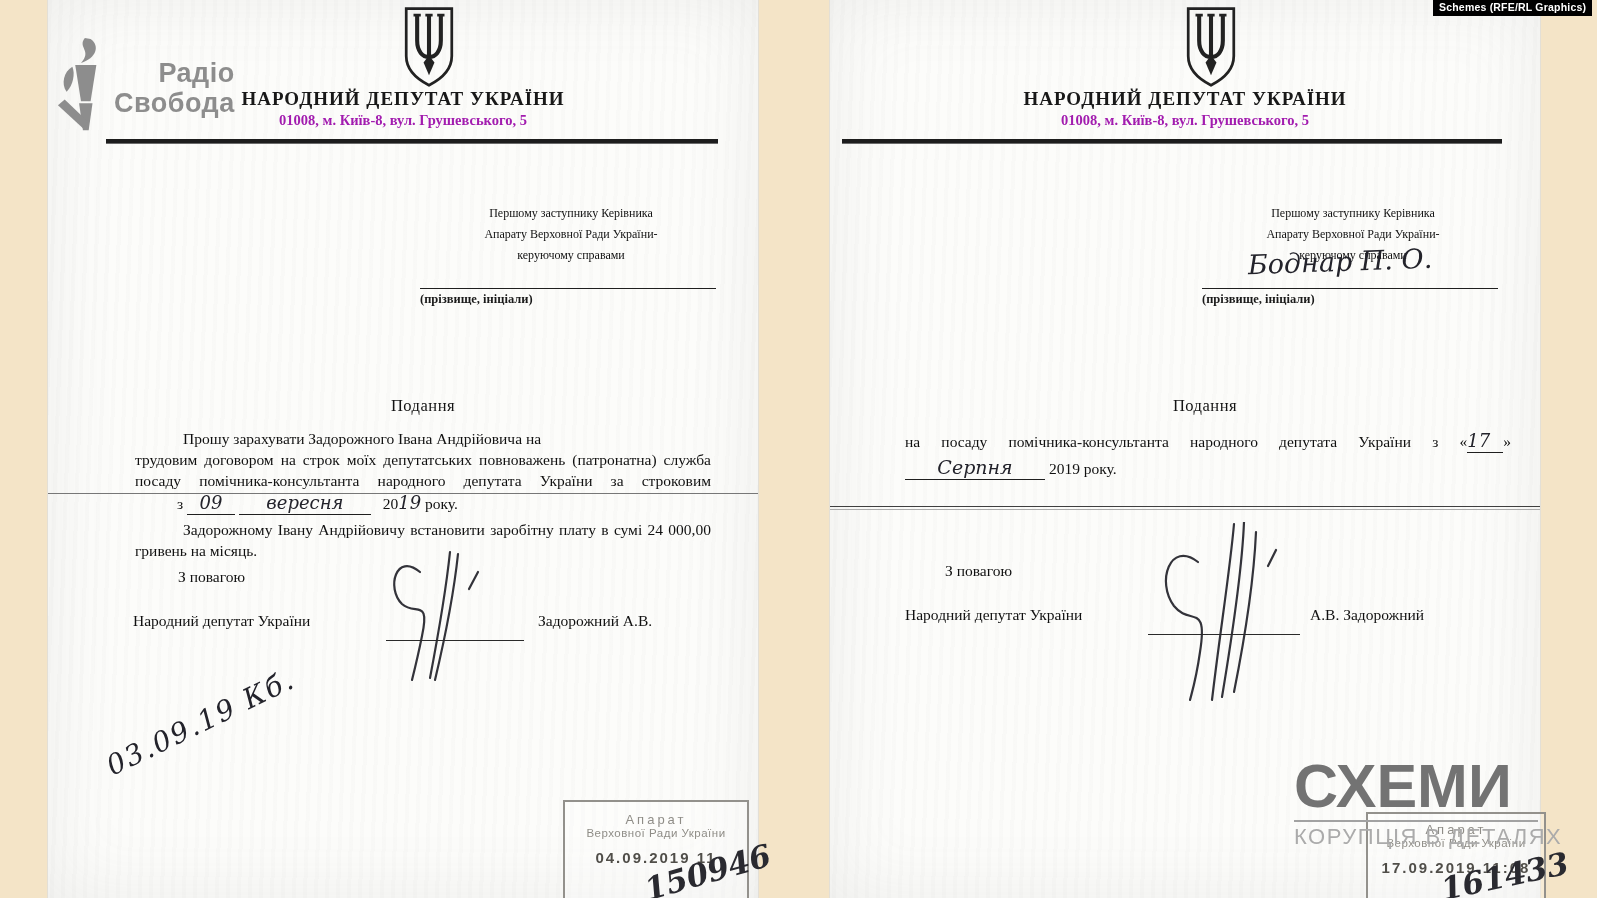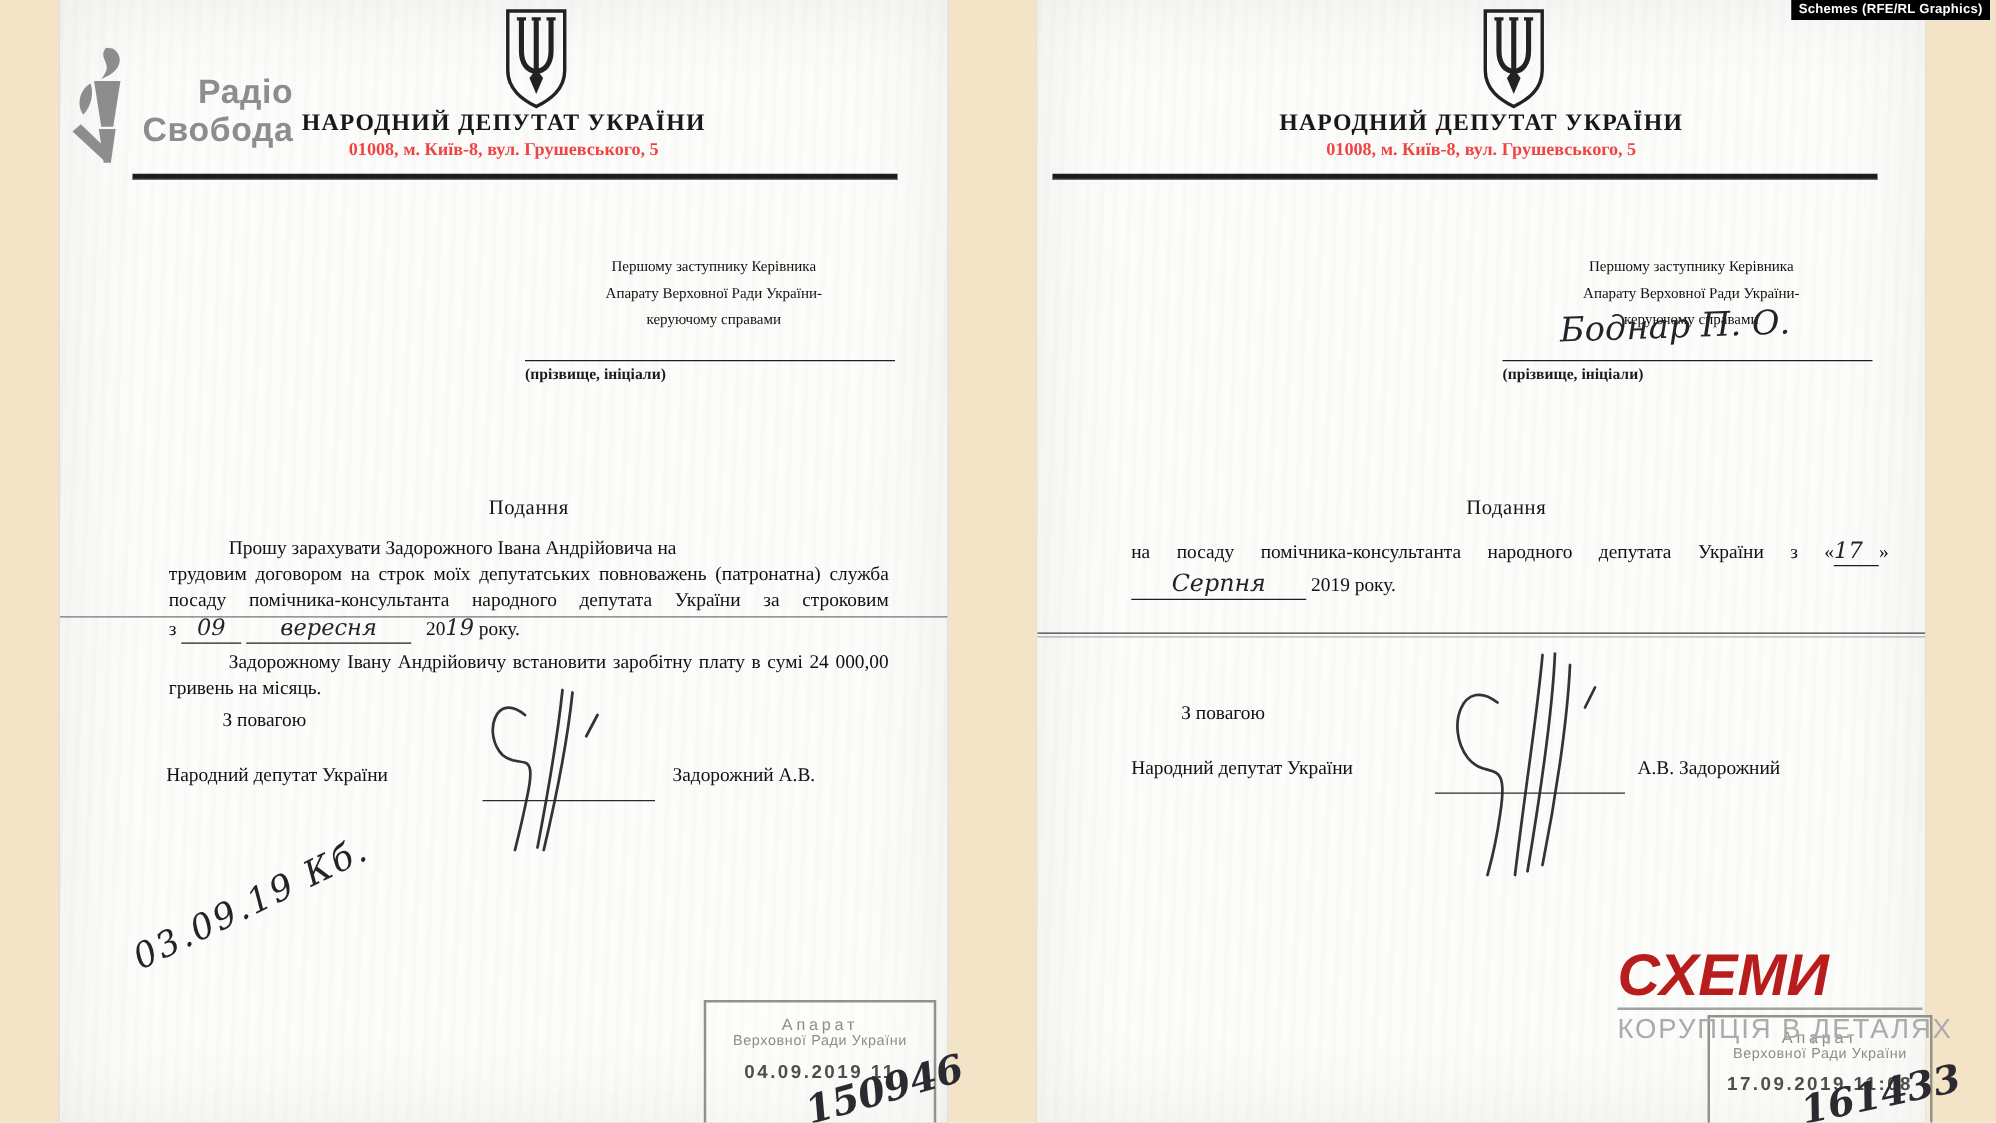--- a/index.html
+++ b/index.html
@@ -19,21 +19,21 @@
     background:repeating-linear-gradient(92deg, rgba(90,90,90,.018) 0 4px, transparent 4px 11px);
   }
   .page--left{left:48px;}
   .page--right{left:830px;}
 
   
   .emblem{position:absolute;left:352px;top:6px;width:58px;height:82px;}
   .org-name{position:absolute;top:88px;left:0;right:0;text-align:center;
     font-weight:bold;font-size:19px;letter-spacing:1px;color:#181818;}
   .org-address{position:absolute;top:112px;left:0;right:0;text-align:center;
-    font-weight:bold;font-size:14.5px;color:#ef4444;}
+    font-weight:bold;font-size:14.5px;color:#a21caf;}
   .header-rule{position:absolute;top:139px;height:4px;background:#1d1d1d;border-bottom:1px solid #6b6b6b;}
   .header-rule--left{left:58px;width:612px;}
   .header-rule--right{left:12px;width:660px;}
 
   
   .recipient{position:absolute;top:203px;left:368px;width:310px;text-align:center;
     font-size:12px;line-height:21px;color:#121212;}
   .recipient-rule{position:absolute;top:288px;left:372px;width:296px;border-top:1.5px solid #1f1f1f;}
   .recipient-caption{position:absolute;top:292px;left:372px;width:296px;text-align:left;
     font-size:12.5px;font-weight:bold;color:#1a1a1a;}
@@ -46,21 +46,21 @@
 
   
   .doc-title{position:absolute;top:396px;left:87px;width:576px;text-align:center;
     font-size:16.5px;letter-spacing:.5px;color:#141414;}
   .body-block{position:absolute;top:428px;left:87px;width:576px;
     font-size:15.5px;line-height:21px;color:#111;}
   .body-block--right{top:430px;left:75px;width:606px;}
   .jline{text-align:justify;text-align-last:justify;}
   .indent{padding-left:48px;}
   .indent-r{padding-left:55px;}
-  .line4{margin-top:1px;font-size:15.5px;}
+  .line4{margin-top:1px;font-size:15.5px;margin-left:42px;}
   .para-gap{margin-top:4px;}
 
   .fold-line{position:absolute;left:0;right:0;height:1px;background:#8a8a8a;}
   .fold-line--l{top:493px;background:#777;}
   .fold-line--r1{top:506px;background:#3f3f3f;}
   .fold-line--r2{top:509px;background:#ababab;}
 
   
   .closing{position:absolute;font-size:15.5px;color:#111;}
   .closing--left{top:568px;left:130px;}
@@ -94,21 +94,21 @@
   .stamp-number--right{top:44px;left:72px;transform:rotate(-12deg);}
 
   
   .credit-badge{position:absolute;left:1433px;top:0;background:#000;color:#fff;
     font:bold 10.5px "Liberation Sans",sans-serif;padding:1px 6px 3px;letter-spacing:.2px;}
   .rs-logo{position:absolute;left:56px;top:38px;display:flex;align-items:center;gap:8px;
     color:#8d8d8d;font-family:"Liberation Sans",sans-serif;text-align:right;}
   .rs-logo-text{font-size:27px;font-weight:bold;line-height:1.12;letter-spacing:.5px;}
   .watermark{position:absolute;left:1294px;top:756px;width:244px;
     font-family:"Liberation Sans",sans-serif;}
-  .watermark-title{font-size:47px;font-weight:800;line-height:1;color:#b91c1c;letter-spacing:0;font-style:italic;}
+  .watermark-title{font-size:61px;font-weight:800;line-height:1;color:#737373;letter-spacing:0;}
   .watermark-sub{margin-top:3px;border-top:2px solid #a2a2a2;padding-top:2px;
     font-size:22px;color:#ababab;letter-spacing:1.5px;white-space:nowrap;}
 </style>
 </head>
 <body>
 
 <div class="canvas">
 
   <div class="page page--left">
 

